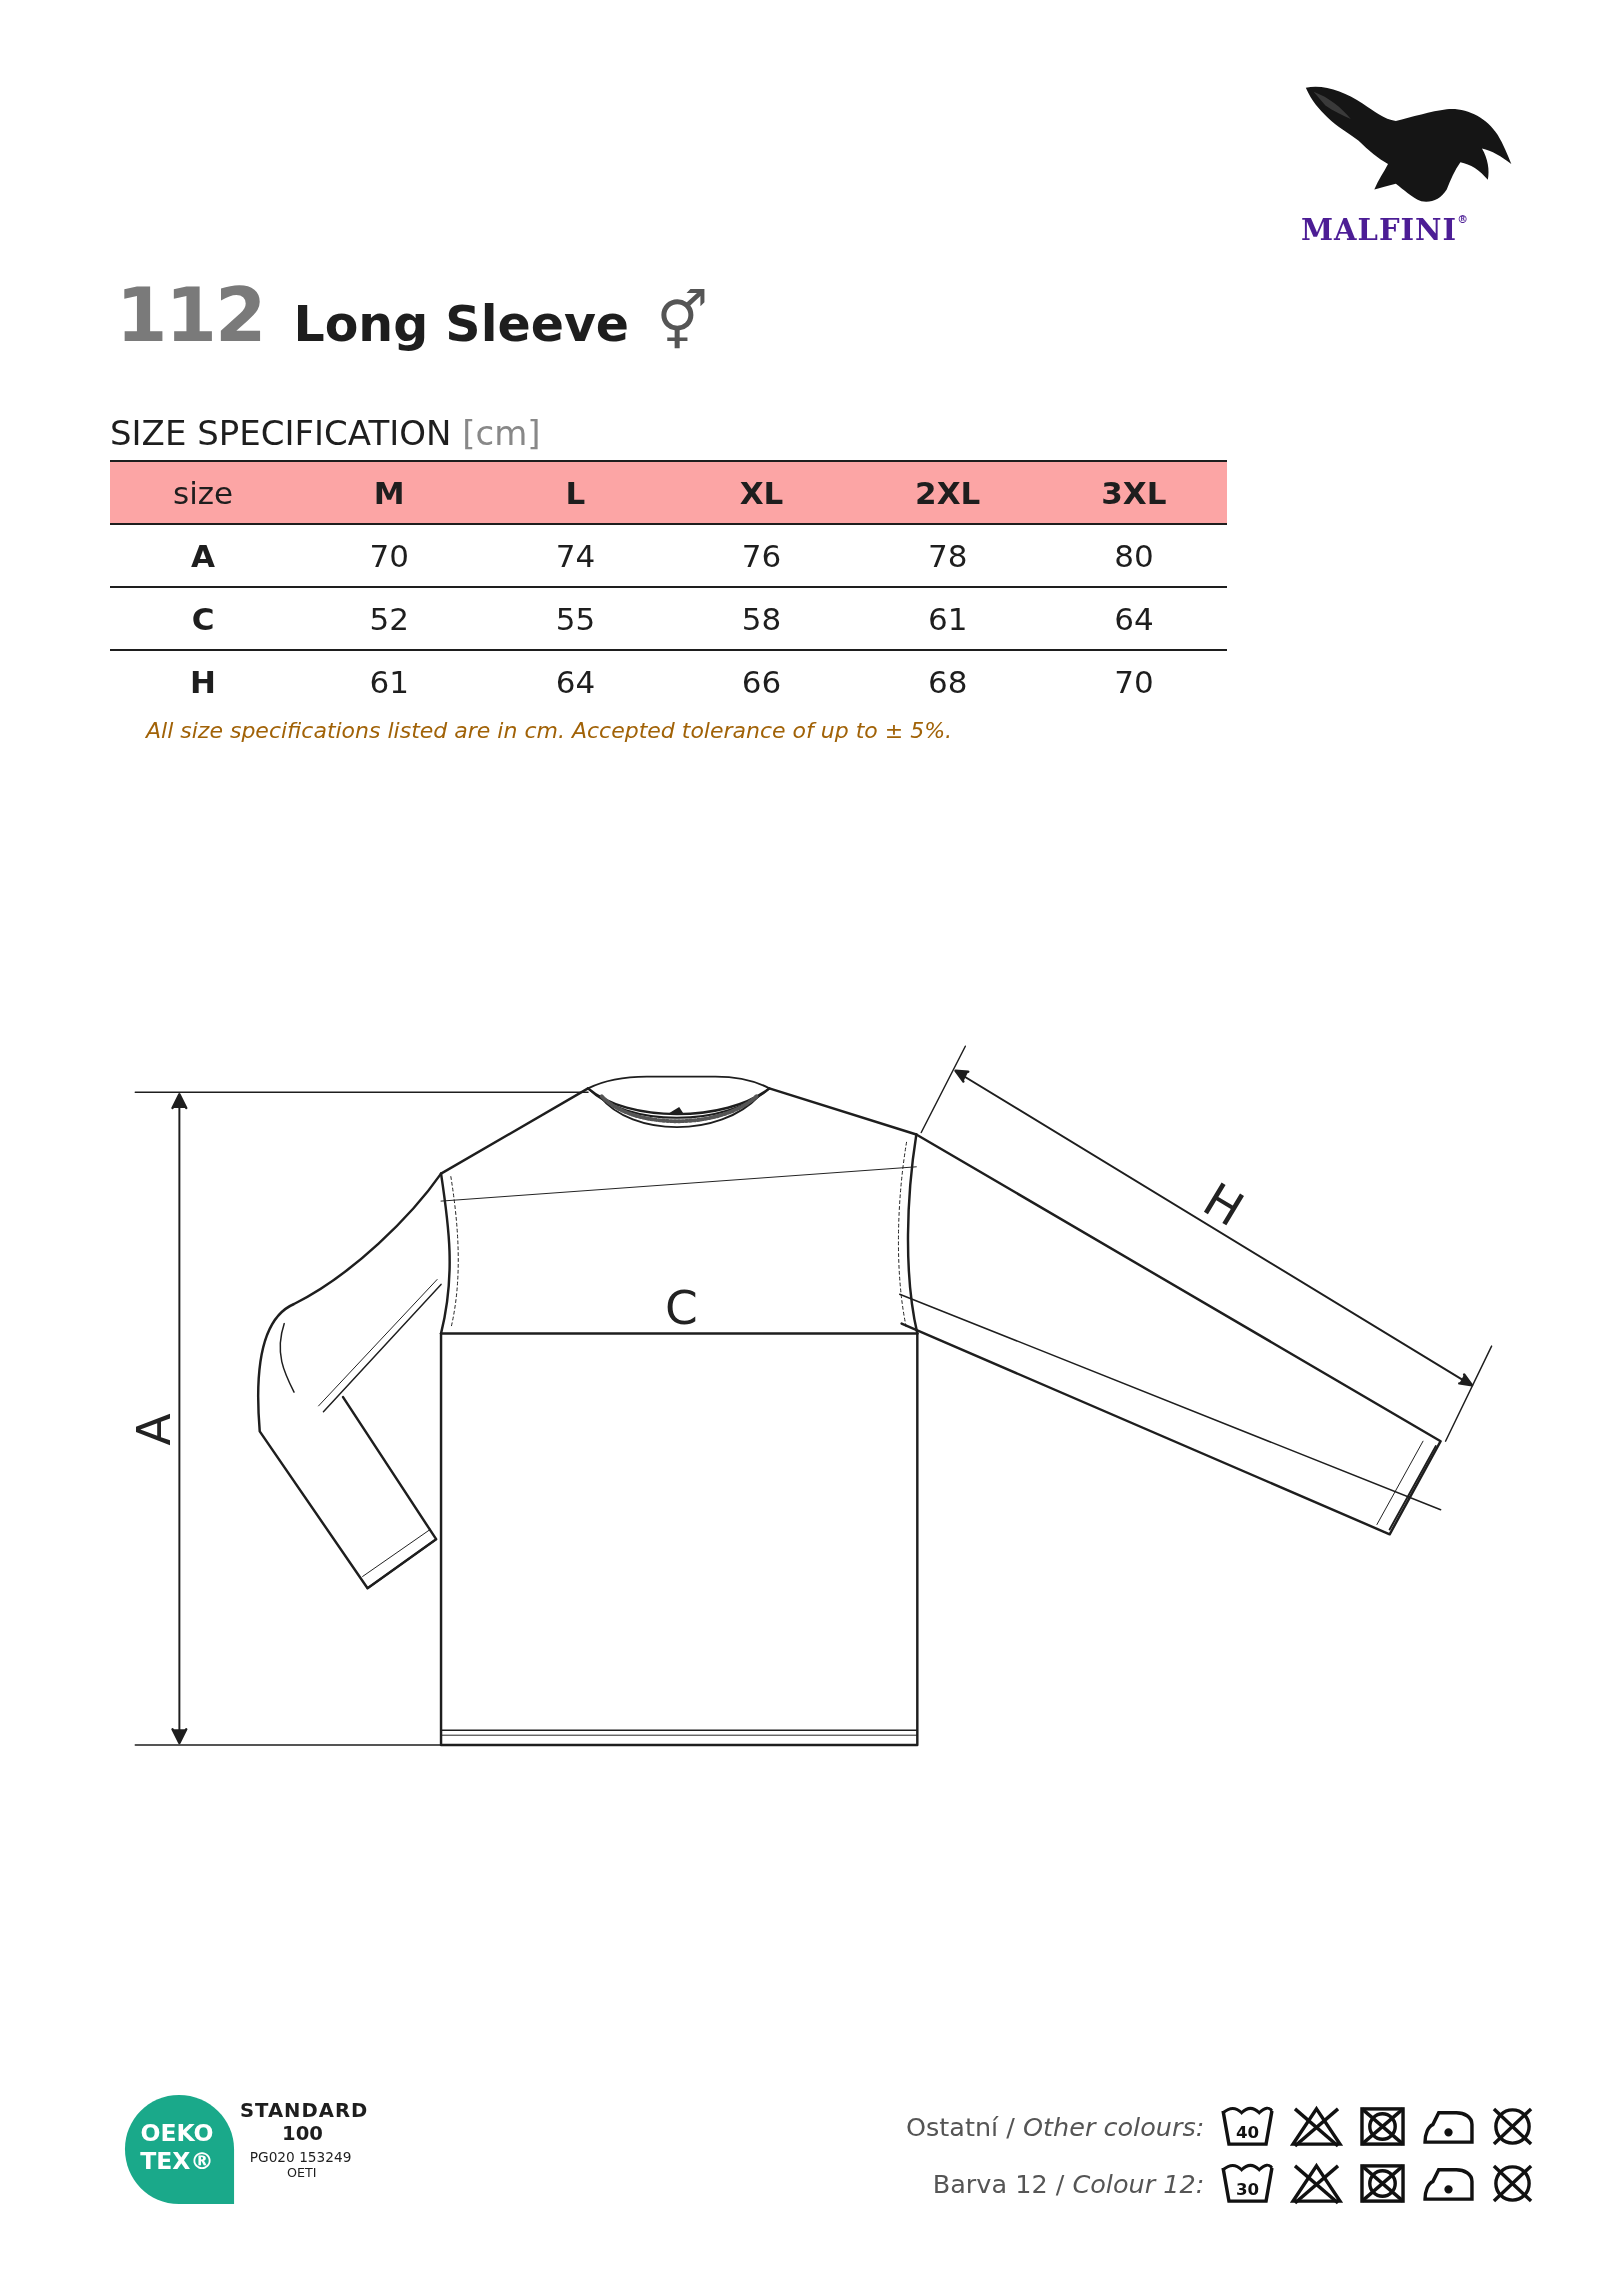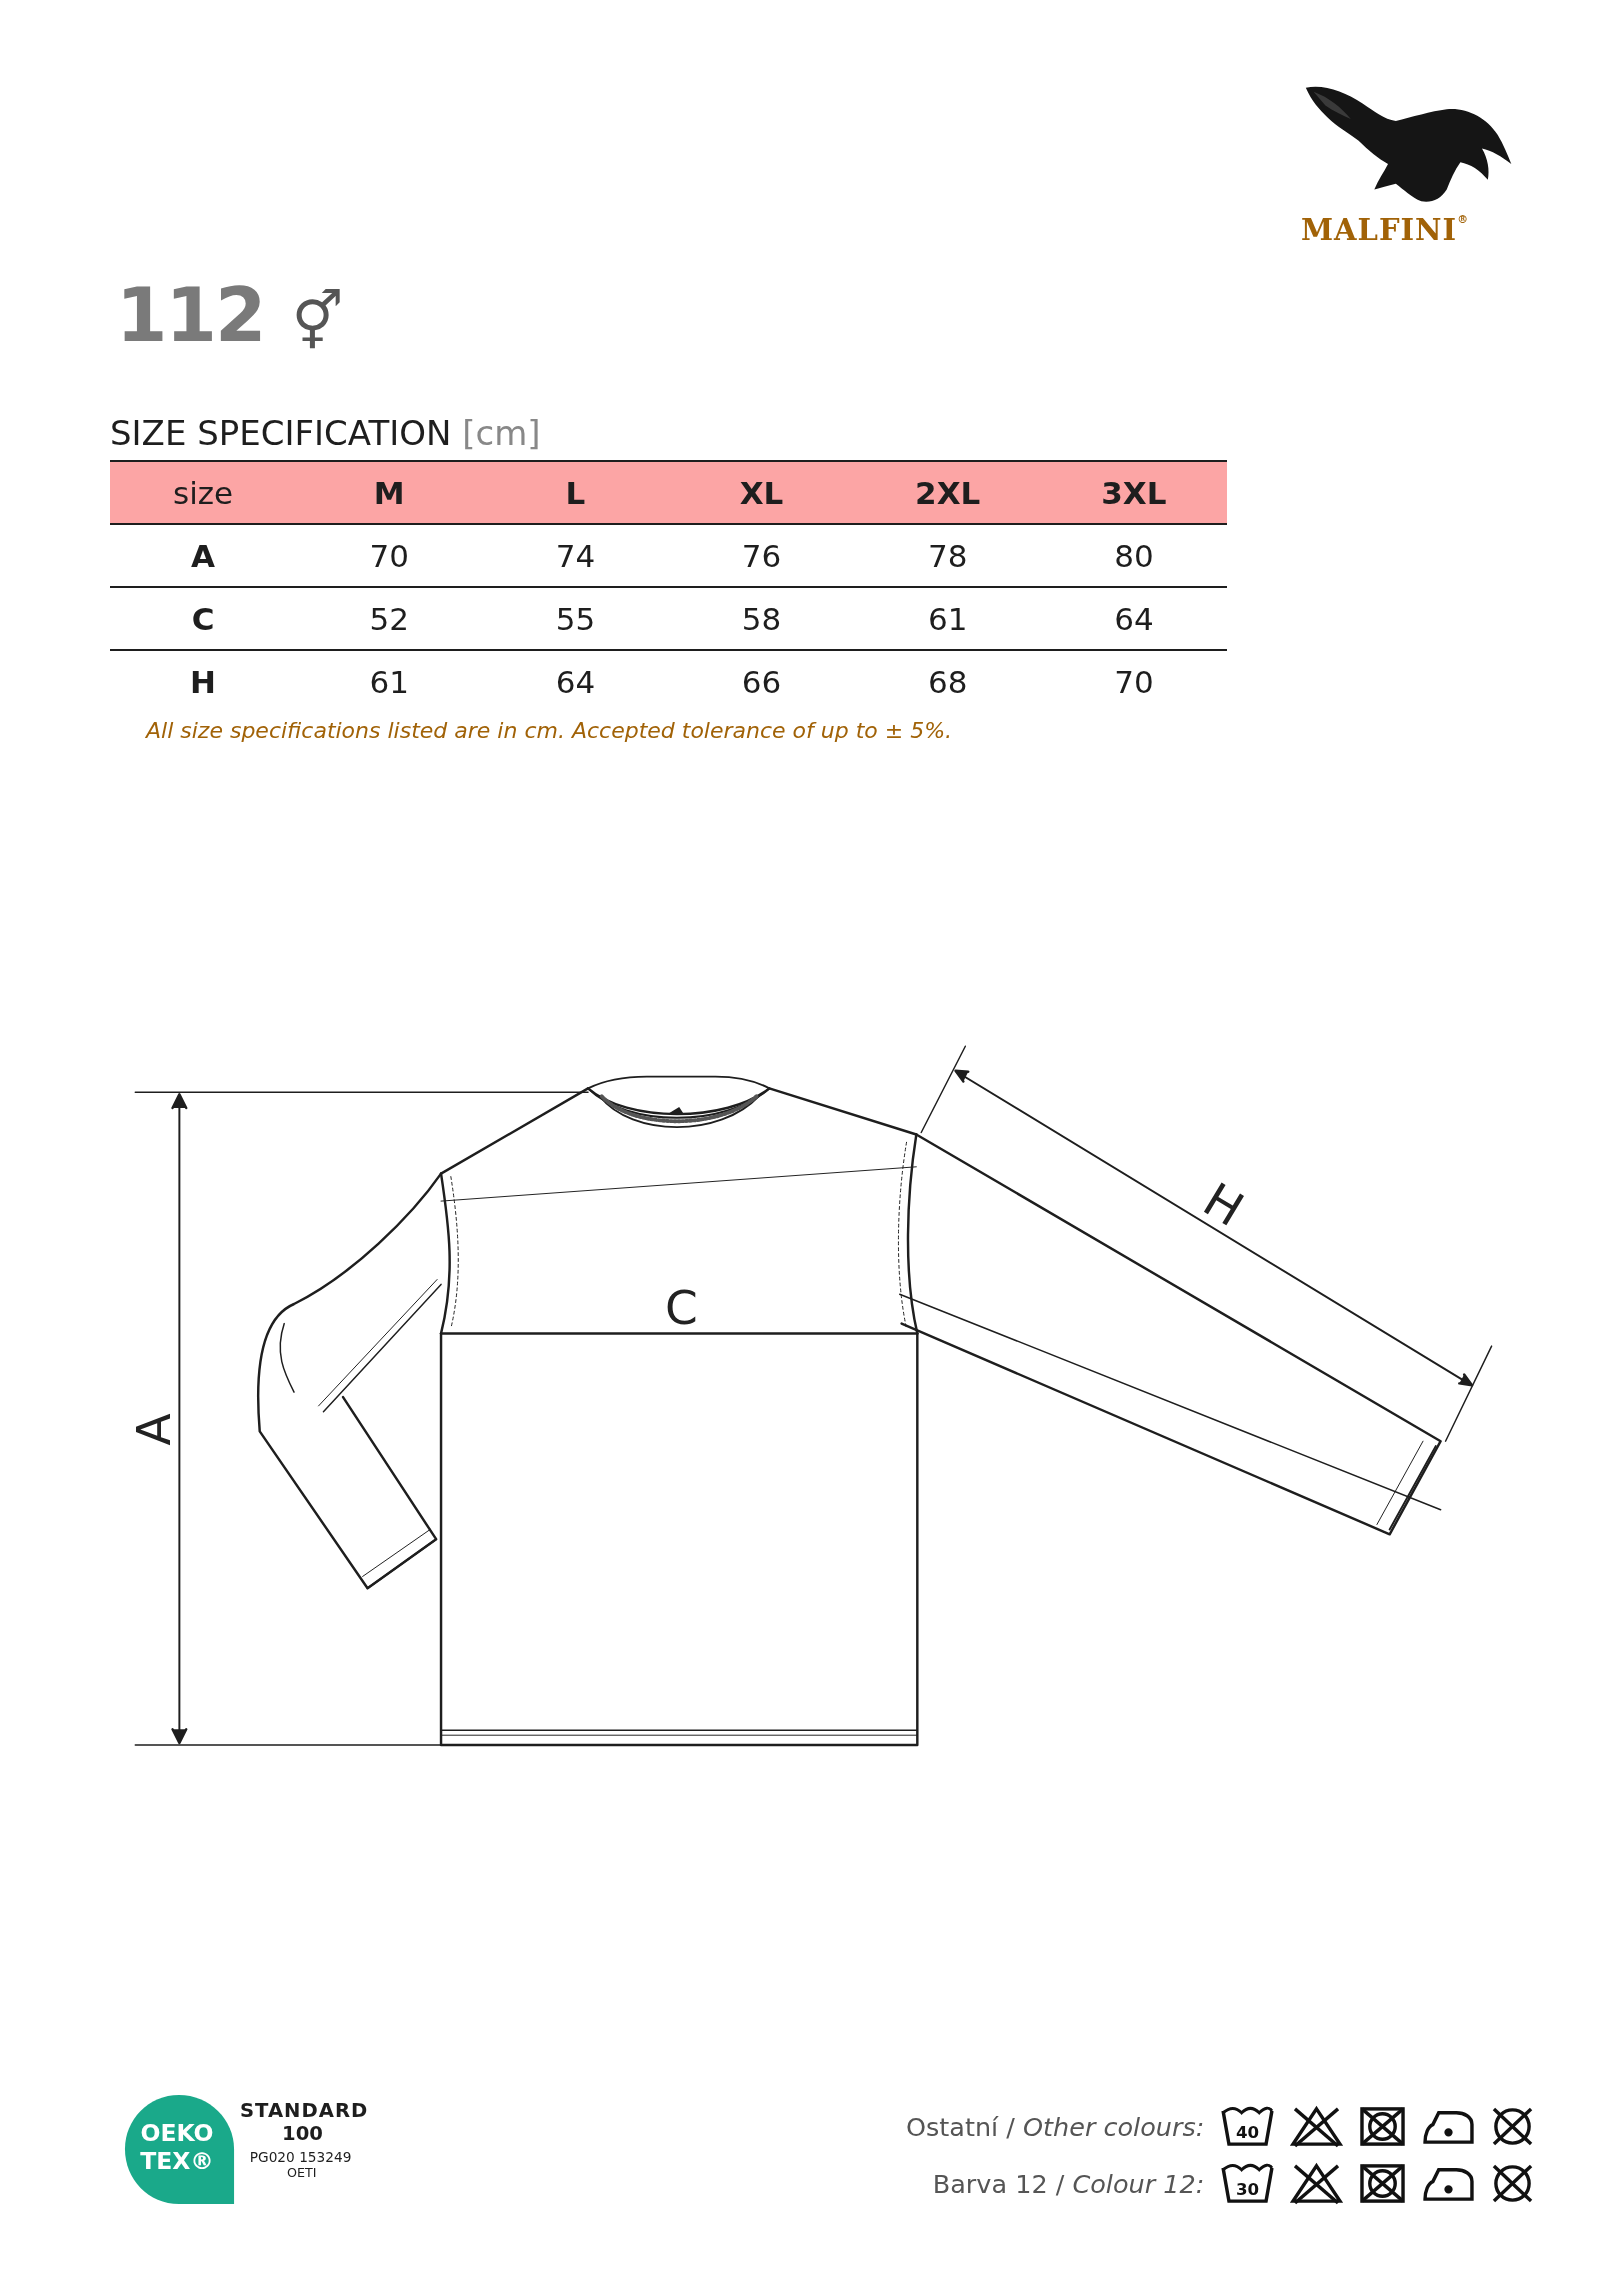--- a/index.html
+++ b/index.html
@@ -4,21 +4,21 @@
 <style>
   html, body { margin:0; padding:0; background:#ffffff; }
   body { width:1621px; height:2293px; position:relative; overflow:hidden;
          font-family:"DejaVu Sans", sans-serif; color:#1e1e1e; }
   .abs { position:absolute; }
 
   
   .logo { left:1294px; top:78px; width:235px; height:186px; }
   .logo svg { position:absolute; left:0; top:0; }
   .logo-text { position:absolute; left:6.9px; top:135px; font-family:"DejaVu Serif", serif;
-               font-size:29px; letter-spacing:1px; color:#a16207; font-weight:bold; }
+               font-size:29px; letter-spacing:1px; color:#4c1d95; font-weight:bold; }
   .logo-text .reg { font-size:10.8px; vertical-align:top; }
 
   
   .title { left:108px; top:272px; height:88px; display:flex; align-items:baseline;margin-left:8px; }
   .title-num { font-size:74px; font-weight:bold; color:#7a7a7a; letter-spacing:-2px; }
   .title-name { font-size:49px; font-weight:bold; color:#1e1e1e; margin-left:29px; }
   .title-sym { font-size:57px; color:#555; margin-left:27.4px; }
 
   
   .spec-heading { left:110px; top:413px; font-size:34px; color:#1e1e1e; white-space:nowrap; }
@@ -62,20 +62,21 @@
     <path d="M12,10 C30,6 52,14 70,26 C82,34 92,42 104,44 C120,40 140,34 156,32 C176,30 196,40 208,58 C214,68 218,78 222,88 C212,80 202,74 192,72 C198,82 200,94 198,104 C190,94 180,88 170,86 C164,94 160,104 156,114 C150,124 140,128 130,126 C120,122 112,114 104,108 C96,110 88,112 82,114 C86,104 92,96 96,88 C86,82 76,74 66,64 C56,56 44,50 34,40 C26,32 18,24 12,10 Z" fill="#151515"></path>
     <path d="M20,14 C36,20 48,30 58,42 C50,38 40,34 32,28 Z" fill="#3a3a3a"></path>
   </svg>
   <div class="logo-text">
     <span>MALFINI</span><span class="reg">®</span>
   </div>
 </div>
 
 <div class="abs title">
   <span class="title-num">112</span>
+  <span class="title-name">Long Sleeve</span>
   <span class="title-sym">⚥</span>
 </div>
 
 <div class="abs spec-heading">
   <span>SIZE SPECIFICATION</span>
   <span class="unit">[cm]</span>
 </div>
 
 <table class="abs size-table">
   <thead>

